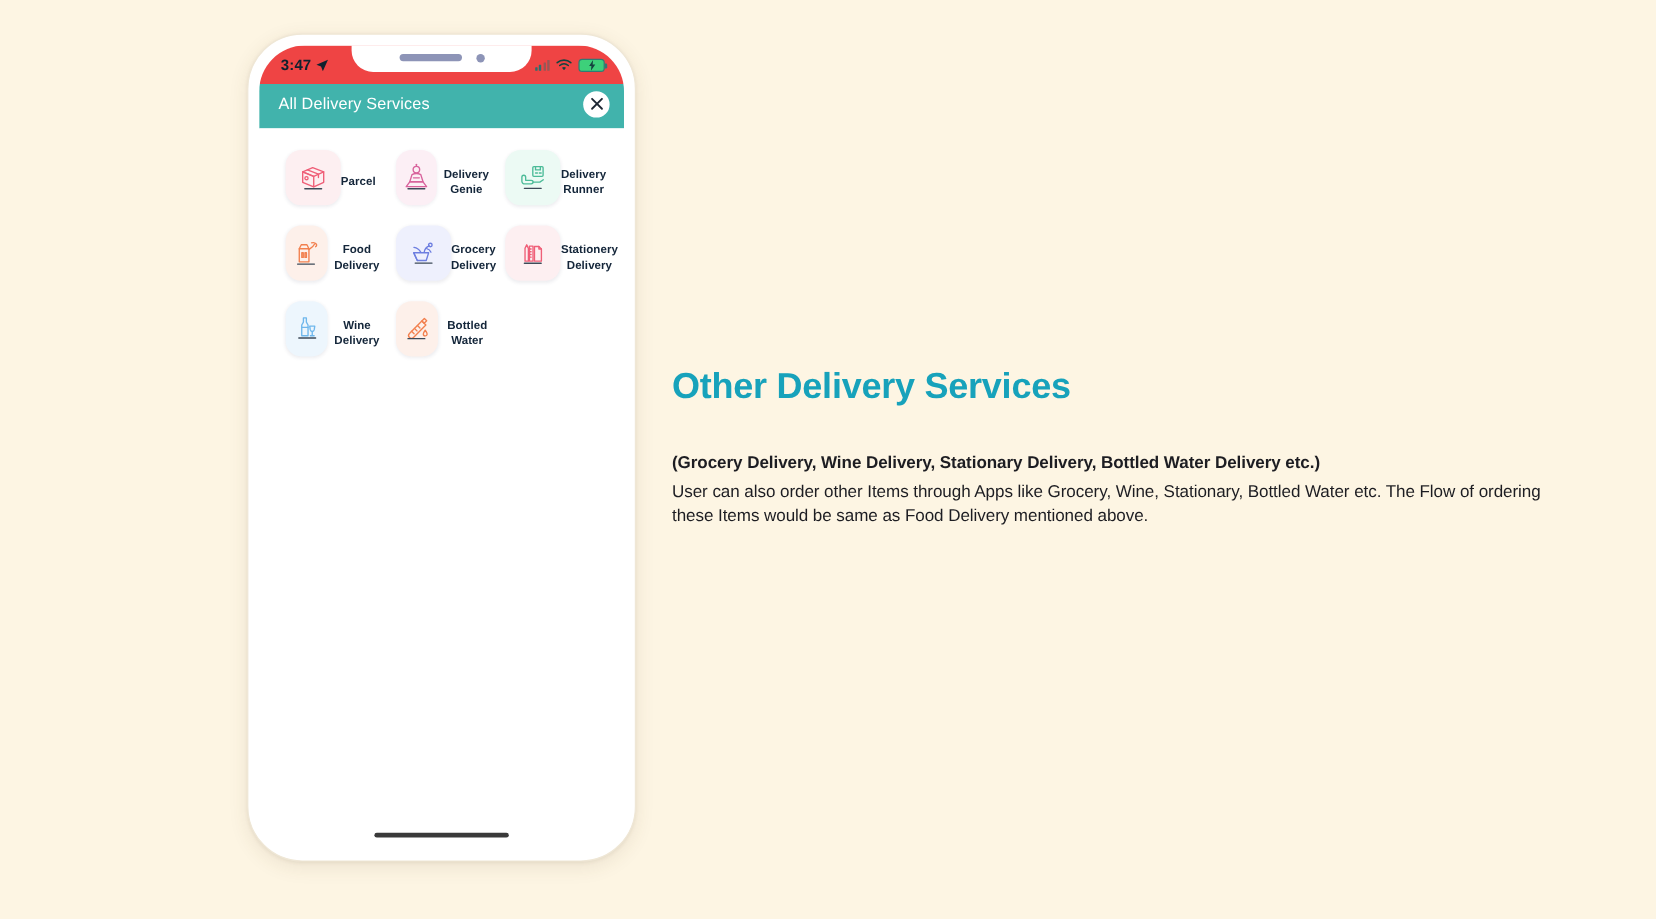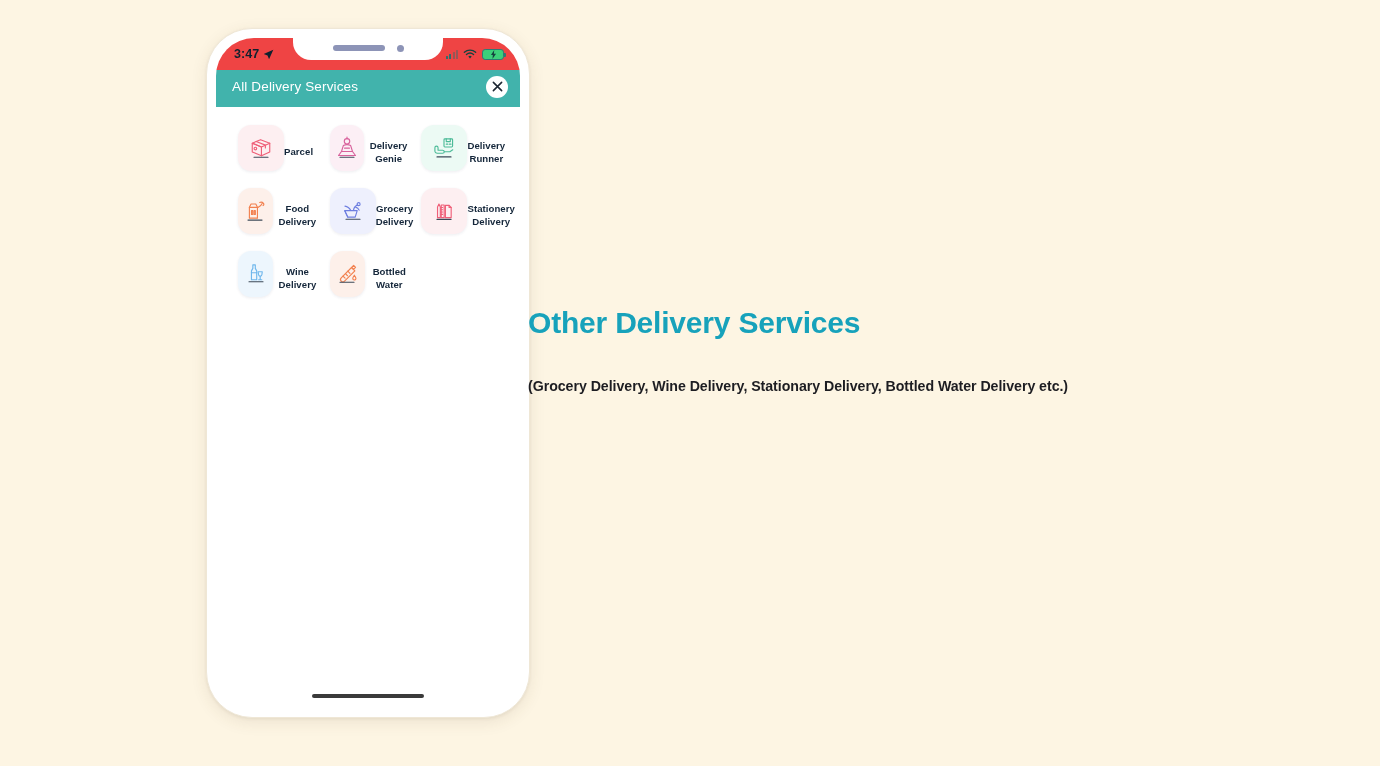--- a/index.html
+++ b/index.html
@@ -105,21 +105,21 @@
     color: #14263a; text-align: center; line-height: 1.28;
     max-width: 74px; letter-spacing: .05px;
   }
 
   .home-indicator {
     position: absolute; left: 50%; bottom: 10px; transform: translateX(-50%);
     width: 112px; height: 4.5px; border-radius: 3px; background: #3a3a3a;
   }
 
   
-  .panel { position: absolute; left: 528px; top: 306px; width: 740px; }
+  .panel { position: absolute; left: 560px; top: 306px; width: 740px; }
   .panel-title {
     font-size: 30px; font-weight: bold; color: #17a2bb;
     letter-spacing: -0.2px; line-height: 1.1;
   }
   .panel-sub {
     margin-top: 37px; font-size: 14.2px; font-weight: bold;
     color: #1d1d22; line-height: 1.45; letter-spacing: -0.05px;
   }
   .panel-body {
     margin-top: 3px; font-size: 14.2px; color: #1d1d22;
@@ -310,15 +310,16 @@
         </div>
       </div>
 
       <div class="home-indicator"></div>
     </div>
   </div>
 
   <div class="panel">
     <h1 class="panel-title">Other Delivery Services</h1>
     <p class="panel-sub">(Grocery Delivery, Wine Delivery, Stationary Delivery, Bottled Water Delivery etc.)</p>
+    <p class="panel-body">User can also order other Items through Apps like Grocery, Wine, Stationary, Bottled Water etc. The Flow of ordering these Items would be same as Food Delivery mentioned above.</p>
   </div>
 
 </div>
 
 </body></html>

